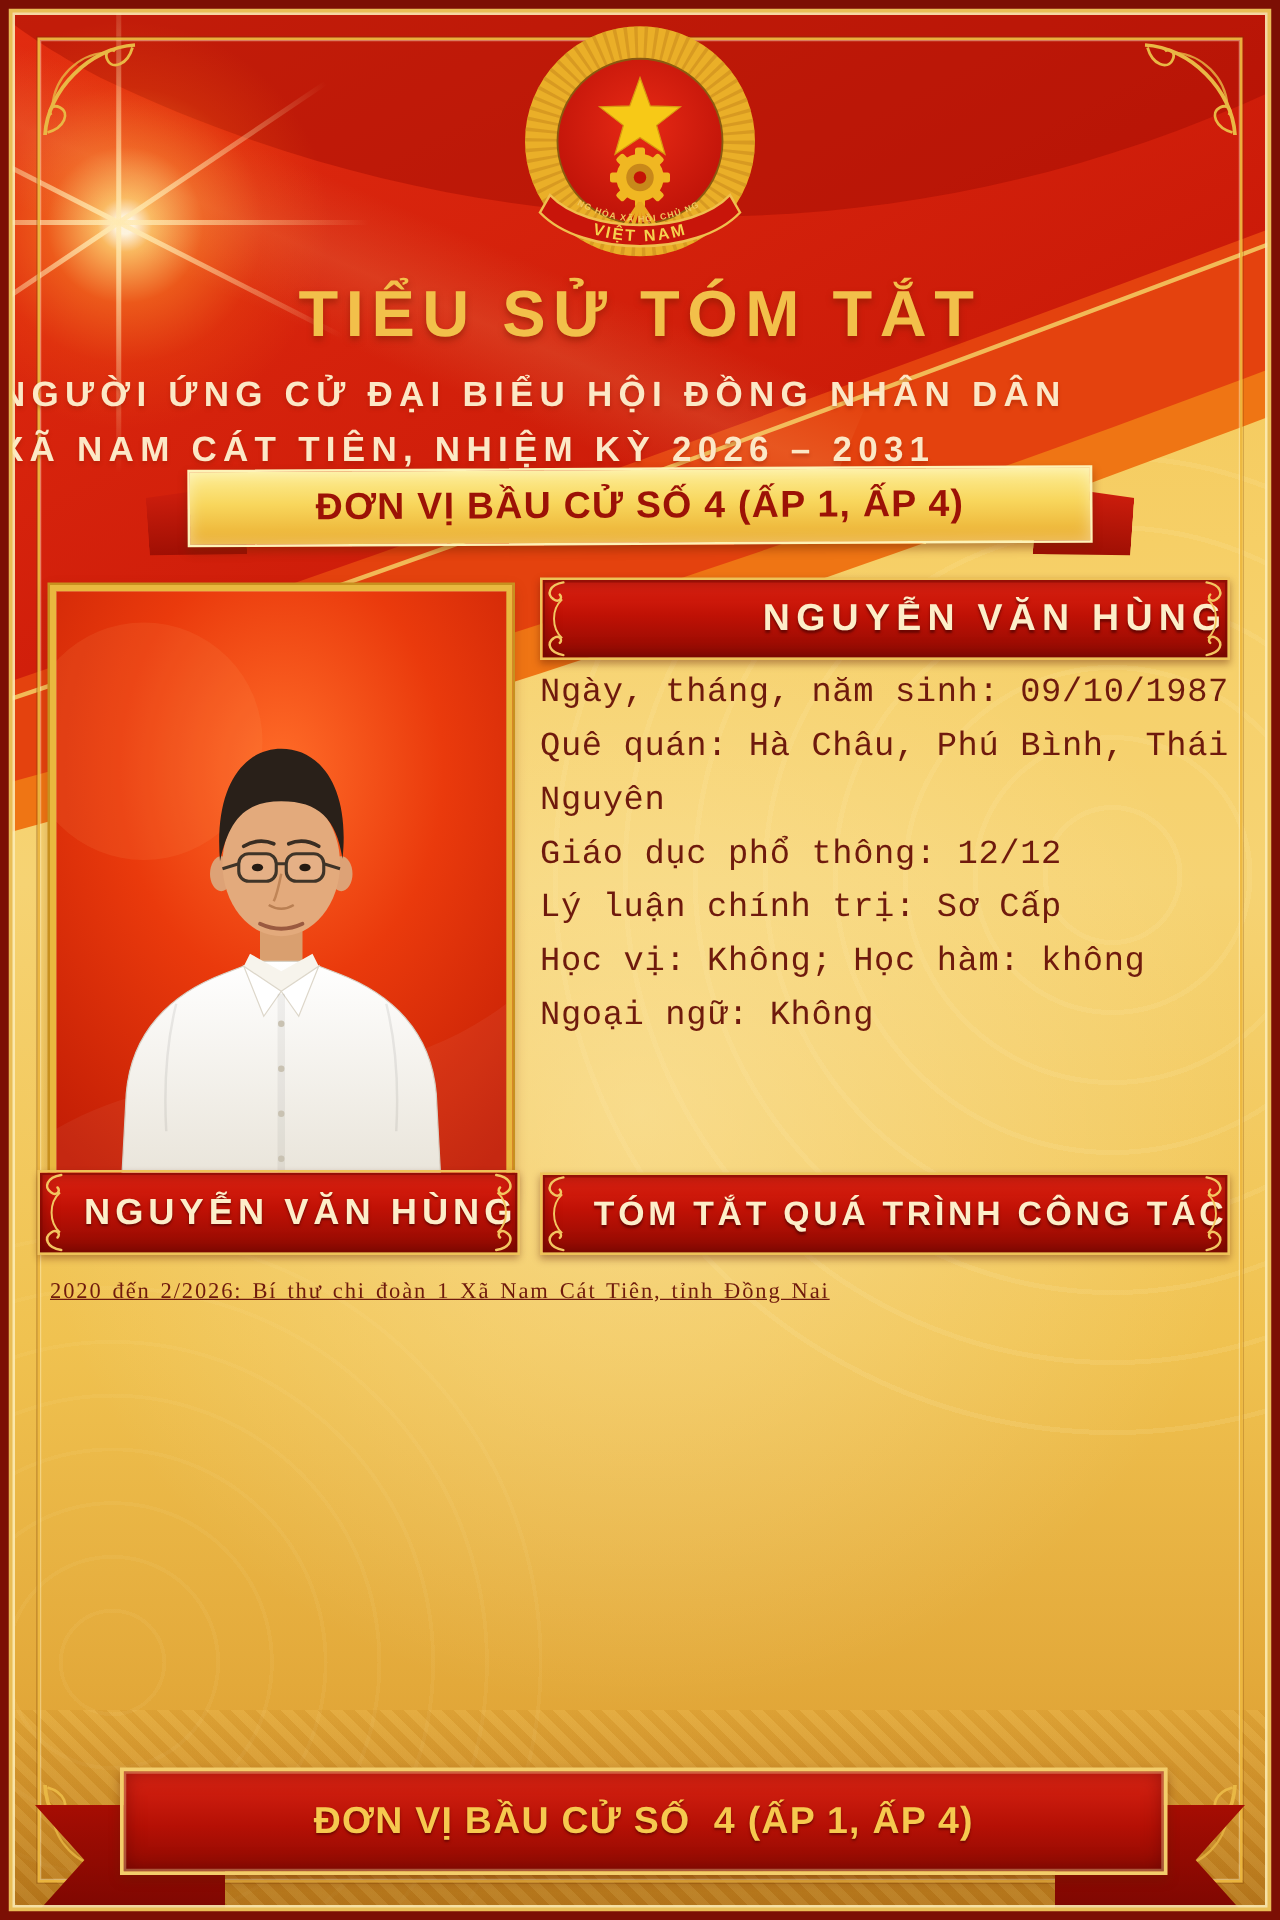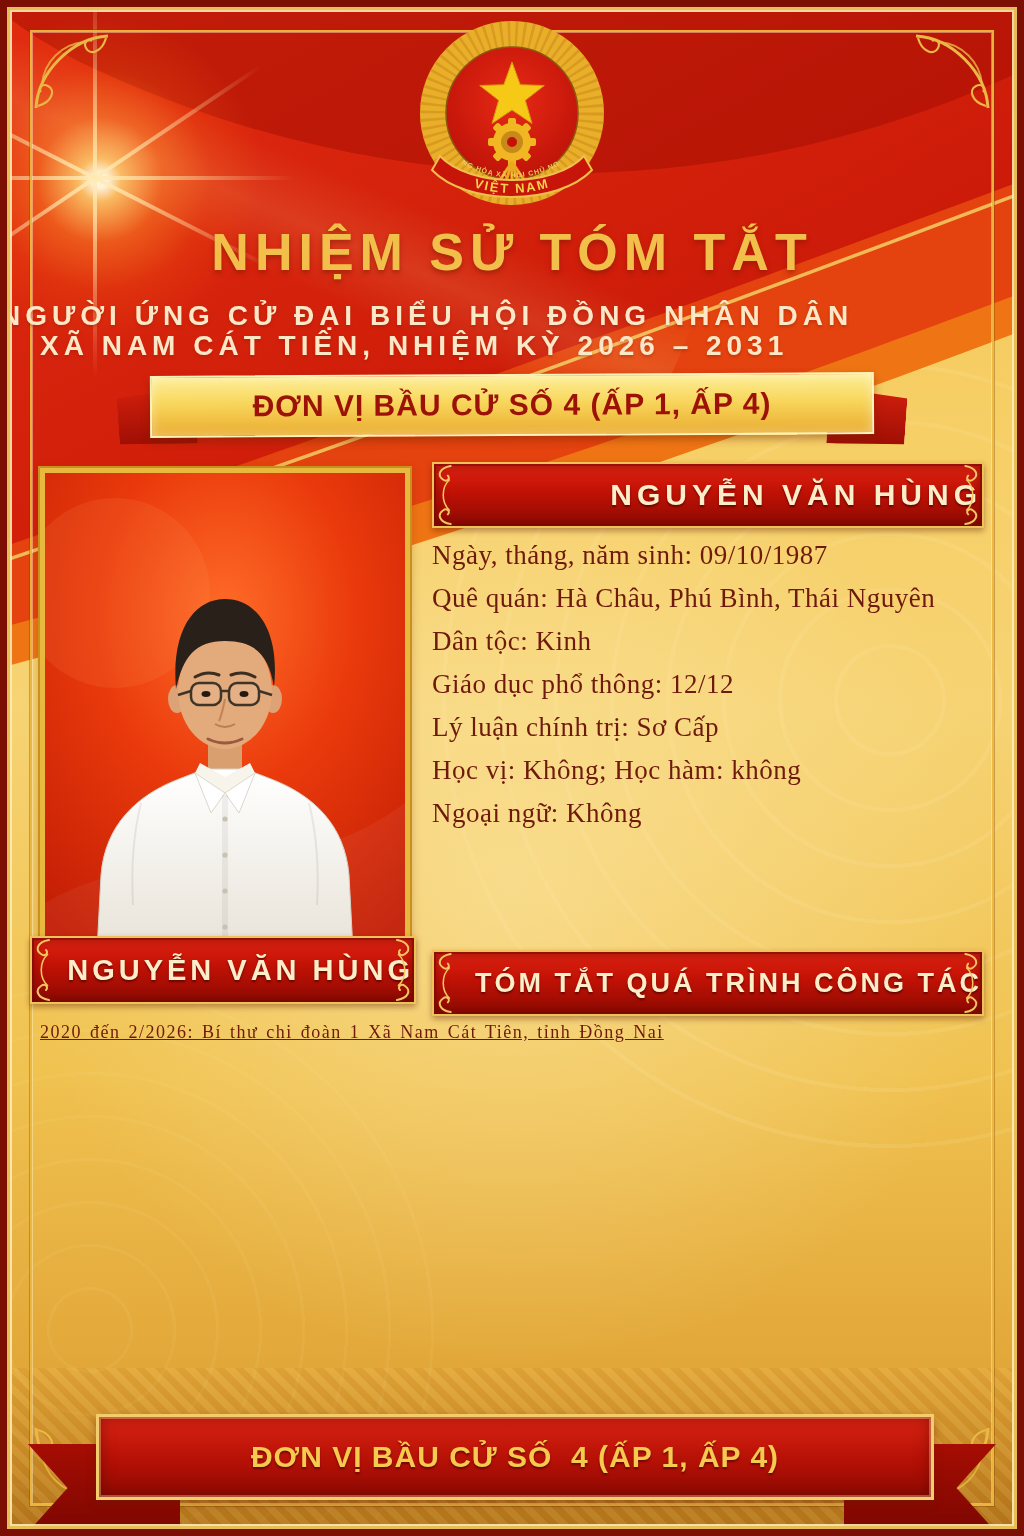--- a/index.html
+++ b/index.html
@@ -41,57 +41,57 @@
      box-shadow:inset 0 0 0 7px #7c0f04, inset 0 0 0 10px #e9bd56, inset 0 0 0 12px rgba(252,235,180,.9);}
 
   
   .emblem{position:absolute;left:412px;top:16px;width:200px;height:208px;z-index:10;}
   .title{position:absolute;left:0;right:0;top:222px;z-index:10;text-align:center;
      font-size:52px;font-weight:bold;letter-spacing:6px;color:#f2c04a;
      text-shadow:0 3px 5px rgba(130,25,0,.55);}
   .sub{position:absolute;left:0;right:0;z-index:10;text-align:left;
      font-size:28px;font-weight:bold;letter-spacing:5px;color:#fce8c6;
      text-shadow:0 2px 3px rgba(140,30,0,.35);}
-  .sub1{top:300px;} .sub2{top:330px;margin-left:40px;}
+  .sub1{top:300px;} .sub2{top:344px;}
 
   .plaque-wrap{position:absolute;left:150px;top:374px;width:724px;height:58px;z-index:11;}
   .p-tail{position:absolute;top:16px;width:78px;height:56px;background:linear-gradient(180deg,#cf1e0d,#9c0e03);z-index:1;}
   .p-tail.l{left:-32px;clip-path:polygon(0 10%,100% 0,100% 100%,0 92%);transform:rotate(-4deg);}
   .p-tail.r{right:-32px;clip-path:polygon(0 0,100% 10%,100% 92%,0 100%);transform:rotate(4deg);}
   .plaque{position:relative;z-index:2;height:100%;display:flex;align-items:center;justify-content:center;
      background:linear-gradient(180deg,#fdee96 0%,#f8d65c 45%,#eaac2e 100%);
      border:2px solid #fdf3b8;box-shadow:0 4px 8px rgba(110,35,0,.45), inset 0 0 12px rgba(255,255,255,.4);
      transform:rotate(-0.3deg);}
   .plaque span{font-size:30px;font-weight:bold;color:#9c1206;letter-spacing:1px;}
 
   
   .red-banner{position:absolute;z-index:12;display:flex;align-items:center;justify-content:flex-end;
      background:linear-gradient(180deg,#e02312 0%,#c01105 45%,#8f0a02 100%);
      border:2px solid #eec258;
      box-shadow:inset 0 0 0 2px rgba(120,10,2,.55), inset 0 0 14px rgba(70,0,0,.55), 0 3px 6px rgba(90,20,0,.4);}
   .red-banner span{color:#fdeec9;font-weight:bold;text-shadow:0 2px 2px rgba(60,0,0,.6);}
   .banner-name{left:432px;top:462px;width:548px;height:62px;}
   .banner-name span{font-size:30px;letter-spacing:5px;}
-  .banner-career{left:432px;top:938px;width:548px;height:62px;margin-top:12px;}
+  .banner-career{left:432px;top:938px;width:548px;height:62px;}
   .banner-career span{font-size:27px;letter-spacing:3px;}
   .banner-caption{left:30px;top:936px;width:382px;height:64px;}
   .banner-caption span{font-size:29px;letter-spacing:4px;}
   .orn{position:absolute;top:0;height:100%;width:24px;pointer-events:none;}
   .orn svg{width:100%;height:100%;}
   .orn.l{left:-4px;} .orn.r{right:-4px;transform:scaleX(-1);}
 
   
   .photo-frame{position:absolute;left:40px;top:468px;width:360px;height:478px;z-index:10;
      border:5px solid #e9b83f;box-shadow:inset 0 0 0 2px #fbe59a, 0 0 0 2px #c8901f, 0 4px 10px rgba(120,40,0,.35);
      background:#c21d05;}
   .photo-frame svg{display:block;width:100%;height:100%;}
 
   
   .details{position:absolute;left:432px;top:534px;width:560px;z-index:10;list-style:none;margin:0;padding:0;
-     font-family:Liberation Serif, serif;font-size:27px;line-height:43px;color:#6f1a0d;
+     font-family:Liberation Mono, monospace;font-size:27px;line-height:43px;color:#6f1a0d;
      letter-spacing:.5px;}
   .career-entry{position:absolute;left:40px;top:1022px;width:952px;z-index:10;
      font-family:"Liberation Serif","DejaVu Serif",serif;font-size:18px;color:#6f1a0d;
      letter-spacing:1.5px;word-spacing:2px;text-decoration:underline;}
 
   
   .ribbon-wrap{position:absolute;left:0;top:1408px;width:1024px;height:130px;z-index:12;}
   .tail{position:absolute;top:36px;width:152px;height:88px;z-index:1;
      background:linear-gradient(180deg,#a60d03,#7c0701);}
   .tail.tl{left:28px;clip-path:polygon(0 0,100% 0,100% 100%,0 100%,26% 50%);}
@@ -209,21 +209,21 @@
       <path d="M28,140 C58,172 142,172 172,140 L180,154 C146,190 54,190 20,154 Z" fill="#c8150a" stroke="#f0bf4e" stroke-width="2"></path>
       <text font-size="7" font-weight="bold" fill="#f2c75e" letter-spacing="1">
         <textPath href="#rmPath" startOffset="50%" text-anchor="middle">CỘNG HÒA XÃ HỘI CHỦ NGHĨA</textPath>
       </text>
       <text font-size="13" font-weight="bold" fill="#f6d14e" letter-spacing="2">
         <textPath href="#rbPath" startOffset="50%" text-anchor="middle">VIỆT NAM</textPath>
       </text>
     </svg>
   </div>
 
-  <div class="title">NHIỆM SỬ TÓM TẮT</div>
+  <div class="title">TIỂU SỬ TÓM TẮT</div>
   <div class="sub sub1">NGƯỜI ỨNG CỬ ĐẠI BIỂU HỘI ĐỒNG NHÂN DÂN</div>
   <div class="sub sub2">XÃ NAM CÁT TIÊN, NHIỆM KỲ 2026 – 2031</div>
 
   <div class="plaque-wrap">
     <div class="p-tail l"></div>
     <div class="p-tail r"></div>
     <div class="plaque">
       <span>ĐƠN VỊ BẦU CỬ SỐ 4 (ẤP 1, ẤP 4)</span>
     </div>
   </div>
@@ -303,21 +303,20 @@
       <svg viewBox="0 0 22 64">
           <path d="M20 2 C8 4 6 12 12 16 C16 19 20 15 17 12 M20 62 C8 60 6 52 12 48 C16 45 20 49 17 52" stroke="#f3c661" fill="none" stroke-width="2" stroke-linecap="round"></path>
           <path d="M19 16 C10 24 10 40 19 48" stroke="#f3c661" fill="none" stroke-width="1.6"></path>
         </svg>
     </span>
   </div>
 
   <ul class="details">
     <li>Ngày, tháng, năm sinh: 09/10/1987</li>
     <li>Quê quán: Hà Châu, Phú Bình, Thái Nguyên</li>
-    <li>Dân tộc: Kinh</li>
     <li>Giáo dục phổ thông: 12/12</li>
     <li>Lý luận chính trị: Sơ Cấp</li>
     <li>Học vị: Không; Học hàm: không</li>
     <li>Ngoại ngữ: Không</li>
   </ul>
 
   <div class="red-banner banner-career">
     <span class="orn l">
       <svg viewBox="0 0 22 64">
           <path d="M20 2 C8 4 6 12 12 16 C16 19 20 15 17 12 M20 62 C8 60 6 52 12 48 C16 45 20 49 17 52" stroke="#f3c661" fill="none" stroke-width="2" stroke-linecap="round"></path>

